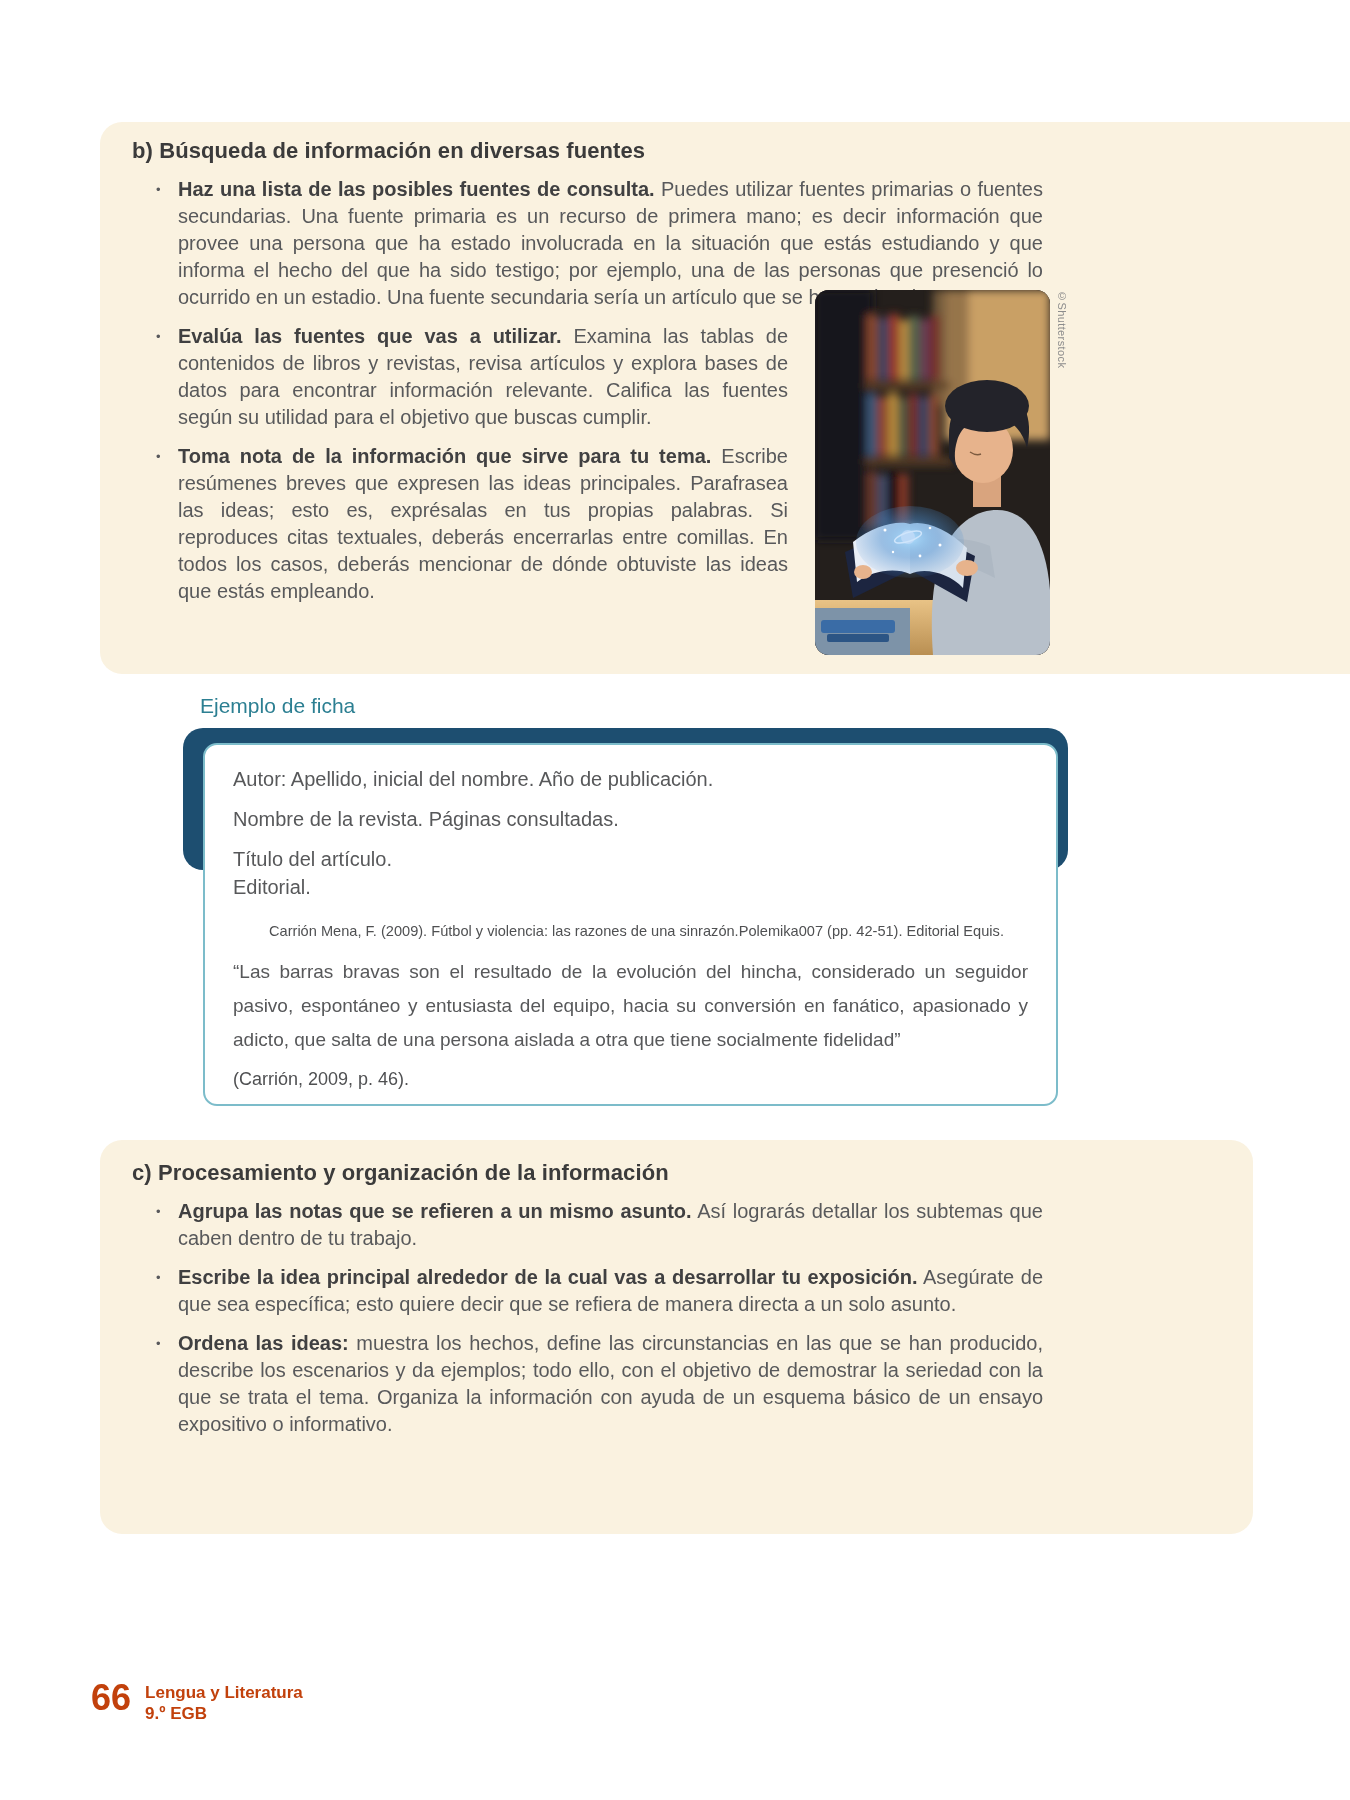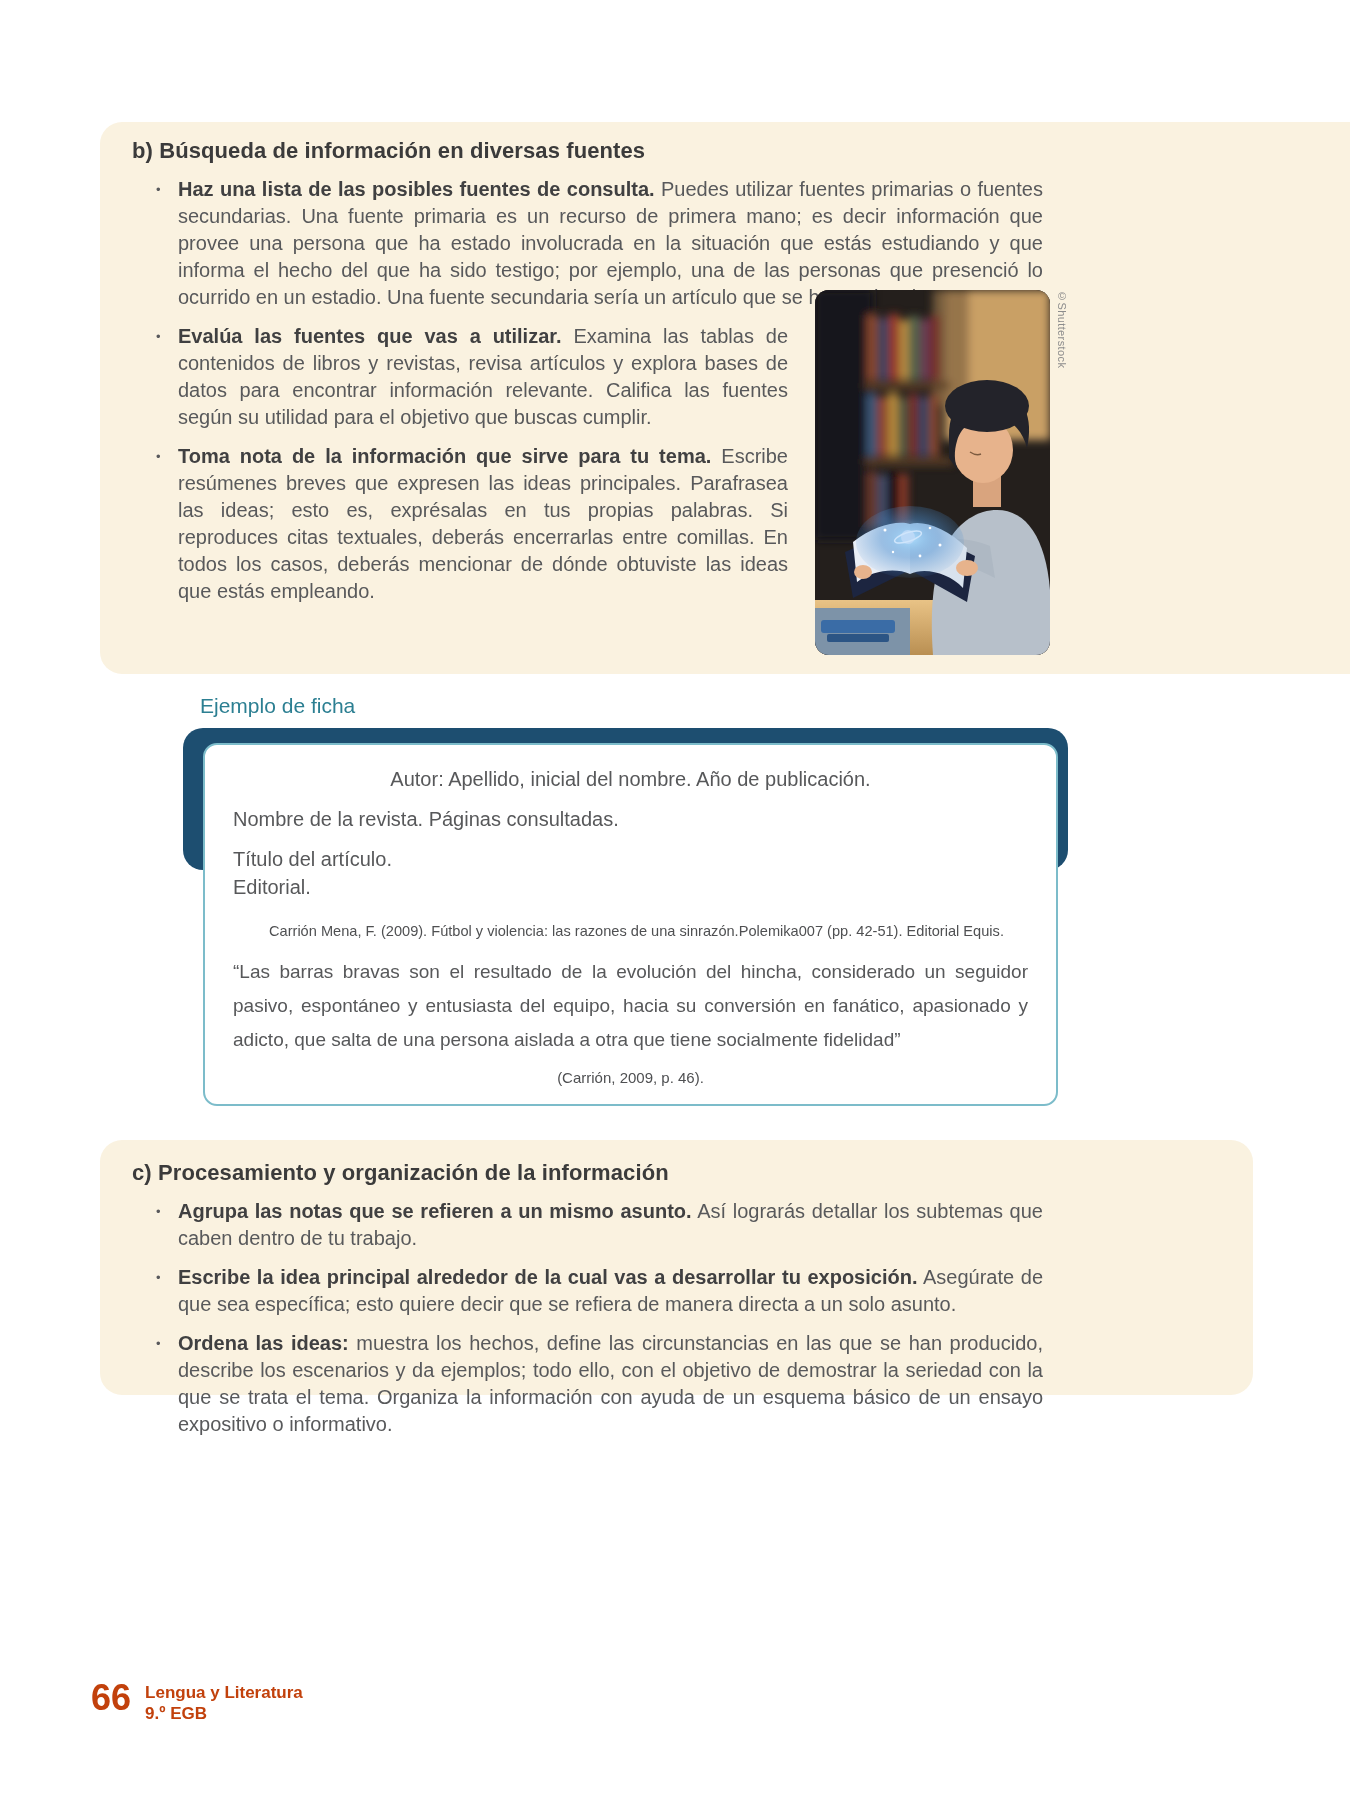--- a/index.html
+++ b/index.html
@@ -11,21 +11,21 @@
     font-family: "Liberation Sans", sans-serif;
     overflow: hidden;
   }
   .panel {
     position: absolute;
     background: #faf2e0;
     border-radius: 22px;
     box-sizing: border-box;
   }
   .panel-b { left: 100px; top: 122px; width: 1322px; height: 552px; padding: 16px 0 0 32px; }
-  .panel-c { left: 100px; top: 1140px; width: 1153px; height: 255px; padding: 20px 0 0 32px; }
+  .panel-c { left: 100px; top: 1140px; width: 1153px; height: 394px; padding: 20px 0 0 32px; }
   .heading {
     margin: 0 0 12px 0;
     font-size: 22px;
     font-weight: bold;
     color: #3b3b3b;
     letter-spacing: 0.1px;
   }
   .bullet {
     position: relative;
     width: 911px;
@@ -85,32 +85,32 @@
     position: absolute; left: 20px; top: 15px;
     width: 855px; height: 363px;
     box-sizing: border-box;
     background: #ffffff;
     border: 2px solid #7cbcca;
     border-radius: 14px;
     padding: 20px 28px;
     overflow: hidden;
   }
   .field { margin: 0; font-size: 20px; line-height: 28px; color: #57585a; }
-  .f-autor { margin-bottom: 12px; text-align: center; }
+  .f-autor { margin-bottom: 12px; }
   .f-nombre { margin-bottom: 12px; }
   .f-editorial { margin-bottom: 22px; }
   .reference { margin: 0 0 16px 36px; font-size: 14.6px; color: #4f5052; }
   .quote {
     margin: 0 0 12px 0;
     font-size: 19px;
     line-height: 34px;
     color: #57585a;
     text-align: justify;
   }
-  .citation { margin: 8px; font-size: 15px; color: #4f5052; text-align: center; }
+  .citation { margin: 0; font-size: 18px; color: #4f5052; text-align: left; }
   .footer {
     position: absolute;
     left: 91px;
     top: 1680px;
     display: flex;
     align-items: flex-start;
     gap: 14px;
     color: #c2410c;
   }
   .page-num { font-size: 36px; font-weight: bold; line-height: 36px; }

